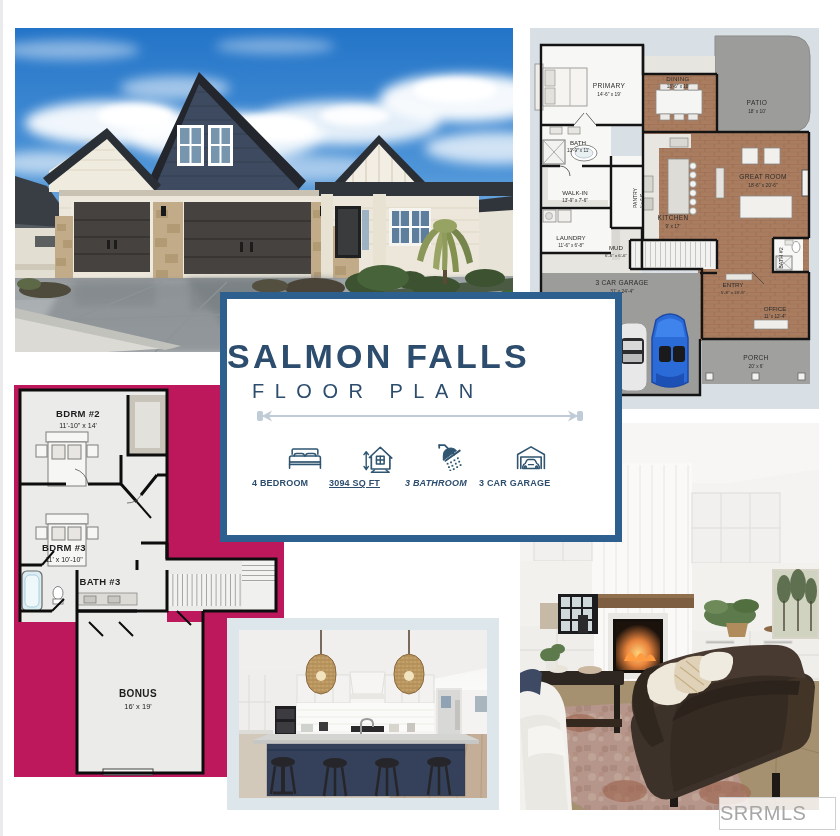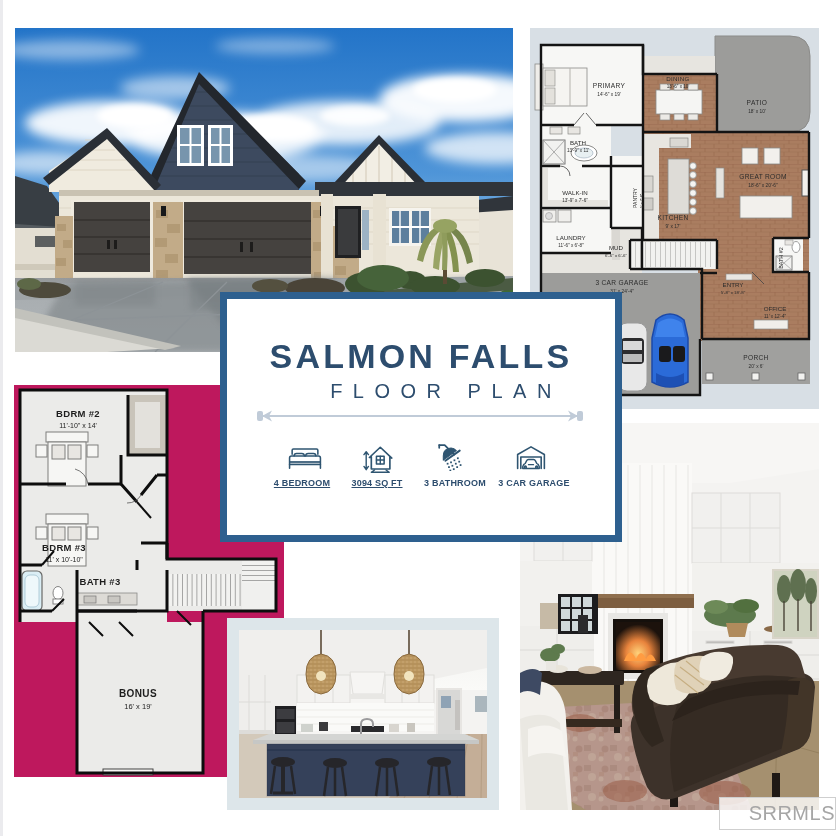--- a/index.html
+++ b/index.html
@@ -10,22 +10,22 @@
   #house{left:15px;top:28px;width:498px;height:324px;background:#7fb2e0;}
   #plan1{left:530px;top:28px;width:289px;height:381px;background:#d9e0e6;}
   #living{left:520px;top:423px;width:299px;height:387px;background:#efeeec;}
   #plan2{left:14px;top:385px;width:270px;height:392px;background:#be185d;}
   #kframe{left:227px;top:618px;width:272px;height:192px;background:#dde6ea;}
   #kitchen{left:12px;top:12px;width:248px;height:168px;background:#f2f1ef;}
   #card{left:220px;top:292px;width:402px;height:250px;background:#ffffff;
         border:7px solid #2e608f;box-sizing:border-box;}
   #wm{left:719px;top:797px;width:117px;height:33px;background:rgba(255,255,255,0.80);
       border:1px solid #cfcfcf;box-sizing:border-box;}
-  #wm span{display:block;text-align:right;font-size:20px;color:#a6a6a6;line-height:31px;letter-spacing:0.5px;}
-  .title{width:100%;text-align:center;color:#2d4d6e;}
+  #wm span{display:block;text-align:left;font-size:20px;color:#a6a6a6;line-height:31px;letter-spacing:0.5px;}
+  .title{width:100%;color:#2d4d6e;}
 </style>
 </head>
 <body>
   <div class="abs" id="leftedge"></div>
 
   <div class="abs" id="house">
   <svg width="498" height="324" viewBox="0 0 498 324">
     <defs>
       <linearGradient id="sky" x1="0" y1="0" x2="0" y2="1">
         <stop offset="0" stop-color="#2374c8"></stop>
@@ -862,22 +862,22 @@
       <g stroke="#2f5571" stroke-width="2.5" fill="none" stroke-linecap="round" stroke-linejoin="round">
         <path d="M5,40 V18 L26,6 L47,18 V40"></path>
         <path d="M10,40 V22 h32 v18"></path>
         <path d="M13,37 q1,-4 4,-5 l2,-4 q1,-2 3,-2 h8 q2,0 3,2 l2,4 q3,1 4,5 v3 h-26 Z" stroke-width="2.2"></path>
         <circle cx="17" cy="38" r="1.6"></circle>
         <circle cx="35" cy="38" r="1.6"></circle>
         <line x1="22" y1="34" x2="30" y2="34" stroke-width="2"></line>
       </g>
     </svg>
     <div class="abs title" style="top:179px;font-size:9px;font-weight:bold;letter-spacing:0.2px;">
-      <span class="abs" style="left:25px;width:100px;text-decoration:underline;">4 BEDROOM</span>
+      <span class="abs" style="left:25px;width:100px;">4 BEDROOM</span>
       <span class="abs" style="left:102px;width:96px;text-decoration:underline;">3094 SQ FT</span>
-      <span class="abs" style="left:178px;width:100px;">3 BATHROOM</span>
+      <span class="abs" style="left:178px;width:100px;font-style:italic;">3 BATHROOM</span>
       <span class="abs" style="left:252px;width:110px;">3 CAR GARAGE</span>
     </div>
   </div>
 
   <div class="abs" id="wm">
     <span>SRRMLS</span>
   </div>
 
 </body></html>

